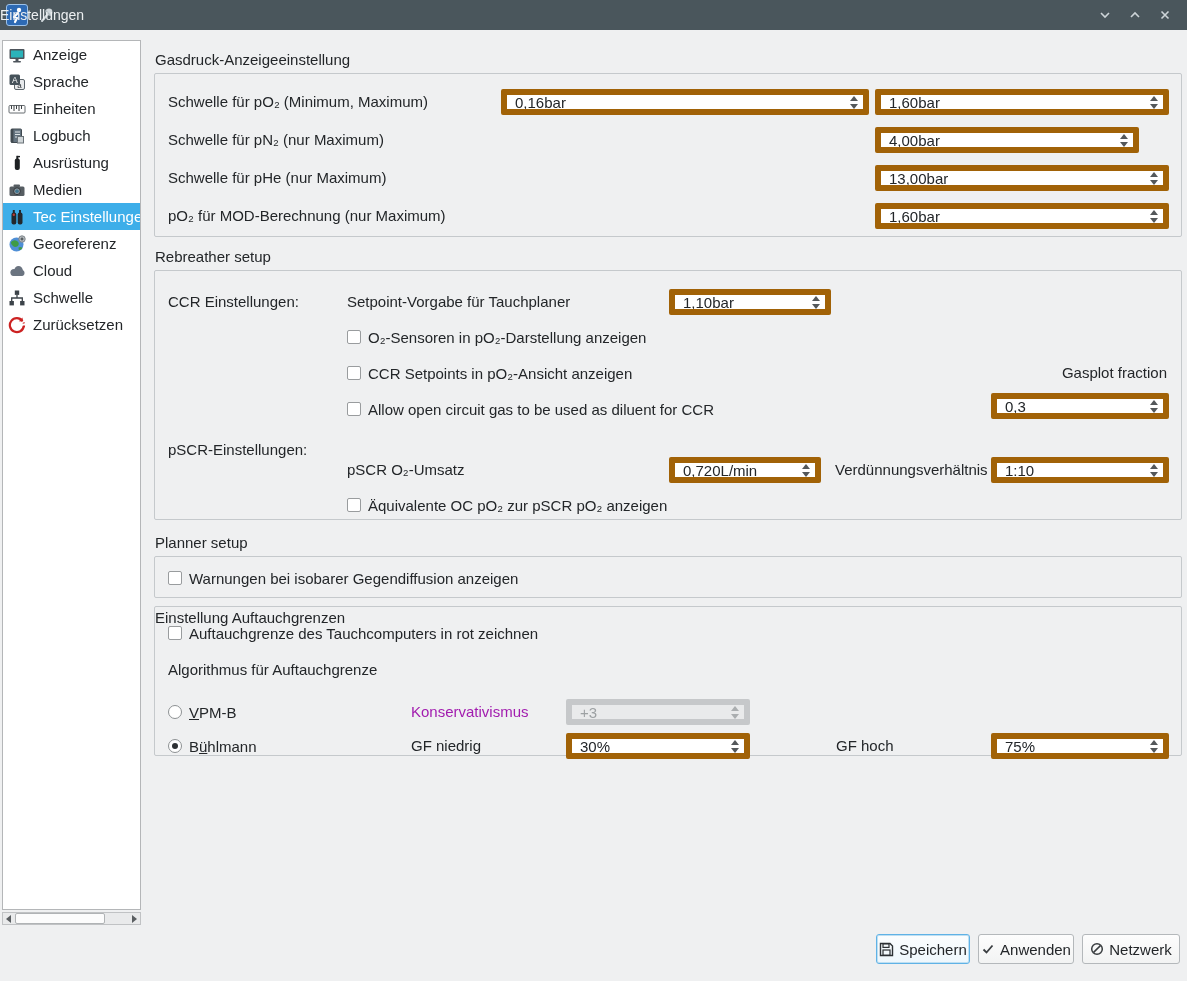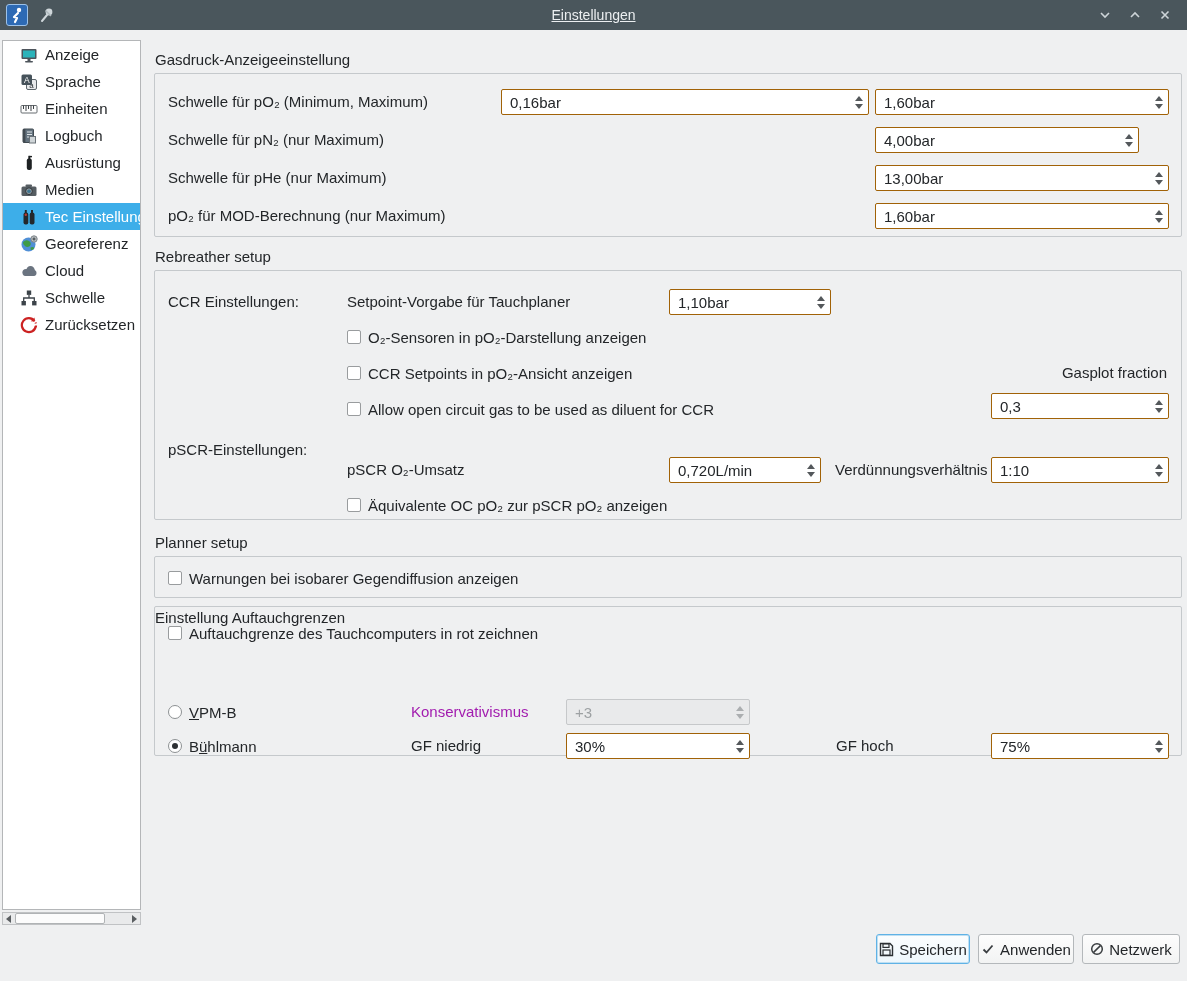--- a/index.html
+++ b/index.html
@@ -7,42 +7,42 @@
     width:1187px;height:981px;overflow:hidden;position:relative;
     background:#eff0f1;
     font-family:"Liberation Sans","DejaVu Sans",sans-serif;
     font-size:15px;color:#232629;
     -webkit-font-smoothing:antialiased;
   }
   
   .titlebar{position:absolute;left:0;top:0;width:1187px;height:30px;background:#4a565c;display:flex;align-items:center;}
   .appicon{position:absolute;left:6px;top:4px;width:22px;height:22px;border-radius:3px;background:#2d6ab4;border:1px solid #9dc2e8;box-sizing:border-box;}
   .pinicon{position:absolute;left:38px;top:6px;width:18px;height:18px;}
-  .tb-title{position:absolute;left:0;right:0;text-align:center;color:#eceff1;font-size:14px;text-decoration:underline;}
+  .tb-title{position:absolute;left:0;right:0;text-align:left;color:#eceff1;font-size:14px;}
   .winbtn{position:absolute;top:3px;width:24px;height:24px;display:flex;align-items:center;justify-content:center;cursor:pointer;}
   .winbtn svg{display:block;}
   
   .sidebar{position:absolute;left:2px;top:40px;width:139px;height:870px;background:#ffffff;border:1px solid #b4b6b8;box-sizing:border-box;overflow:hidden;}
-  .side-item{height:27px;display:flex;align-items:center;gap:7px;padding-left:17px;white-space:nowrap;overflow:hidden;cursor:pointer;}
+  .side-item{height:27px;display:flex;align-items:center;gap:7px;padding-left:5px;white-space:nowrap;overflow:hidden;cursor:pointer;}
   .side-item .lbl{font-size:15px;color:#232629;}
   .side-item.sel{background:#3daee9;}
   .side-item.sel .lbl{color:#ffffff;}
   .sicon{width:18px;height:18px;flex:0 0 18px;}
   .hscroll{position:absolute;left:2px;top:912px;width:139px;height:13px;background:#e9eaeb;border:1px solid #c0c2c4;box-sizing:border-box;display:flex;align-items:center;}
   .harr{width:11px;height:11px;display:flex;align-items:center;justify-content:center;cursor:pointer;}
   .tri-l{width:0;height:0;border-top:4px solid transparent;border-bottom:4px solid transparent;border-right:5px solid #5a5e61;}
   .tri-r{width:0;height:0;border-top:4px solid transparent;border-bottom:4px solid transparent;border-left:5px solid #5a5e61;}
   .hthumb{height:9px;width:88px;background:#fcfcfc;border:1px solid #b0b3b5;border-radius:2px;margin-left:1px;cursor:grab;}
   
   .sec-title{position:absolute;left:155px;height:20px;line-height:20px;color:#232629;}
   .gbox{position:absolute;left:154px;width:1028px;border:1px solid #c5c9cc;border-radius:2px;box-sizing:border-box;background:transparent;}
   .flabel{position:absolute;height:26px;line-height:26px;white-space:nowrap;color:#232629;}
   .flabel.dis{color:#a21caf;}
   
-  .spin{position:absolute;height:26px;background:#ffffff;border:1px solid #a16207;border-radius:2px;box-sizing:border-box;}
+  .spin{position:absolute;height:26px;background:#ffffff;border:6px solid #a16207;border-radius:2px;box-sizing:border-box;}
   .spin input{position:absolute;left:0;top:0;width:100%;height:100%;border:none;background:transparent;font-family:inherit;font-size:15px;color:#232629;padding:0 22px 0 8px;box-sizing:border-box;outline:none;}
   .spin.dis{background:#e9eaeb;border-color:#c6c8ca;}
   .spin.dis input{color:#9da1a3;}
   .spin-btns{position:absolute;right:5px;top:0;height:100%;display:flex;flex-direction:column;justify-content:center;gap:3px;}
   .sa{width:0;height:0;cursor:pointer;}
   .sa.up{border-left:4px solid transparent;border-right:4px solid transparent;border-bottom:5px solid #54585b;}
   .sa.dn{border-left:4px solid transparent;border-right:4px solid transparent;border-top:5px solid #54585b;}
   .spin.dis .sa.up{border-bottom-color:#abaeb0;}
   .spin.dis .sa.dn{border-top-color:#abaeb0;}
   
@@ -326,20 +326,21 @@
   </label>
 </div>
 
 <div class="sec-title" style="top:608px">Einstellung Auftauchgrenzen</div>
 <div class="gbox" style="top:606px;height:150px">
   <label class="cbrow" style="left:13px;top:16px">
     <span class="cbox"></span>
     <span>Auftauchgrenze des Tauchcomputers in rot zeichnen</span>
   </label>
 
+  <div class="flabel" style="left:13px;top:50px">Algorithmus für Auftauchgrenze</div>
 
   <label class="cbrow" style="left:13px;top:95px">
     <span class="rad"></span>
     <span><span class="u">V</span><span>PM-B</span></span>
   </label>
   <div class="flabel dis" style="left:256px;top:92px">Konservativismus</div>
   <div class="spin dis" style="left:411px;top:92px;width:184px">
     <input disabled="" value="+3" style="">
     <span class="spin-btns">
         <span class="sa up"></span>

